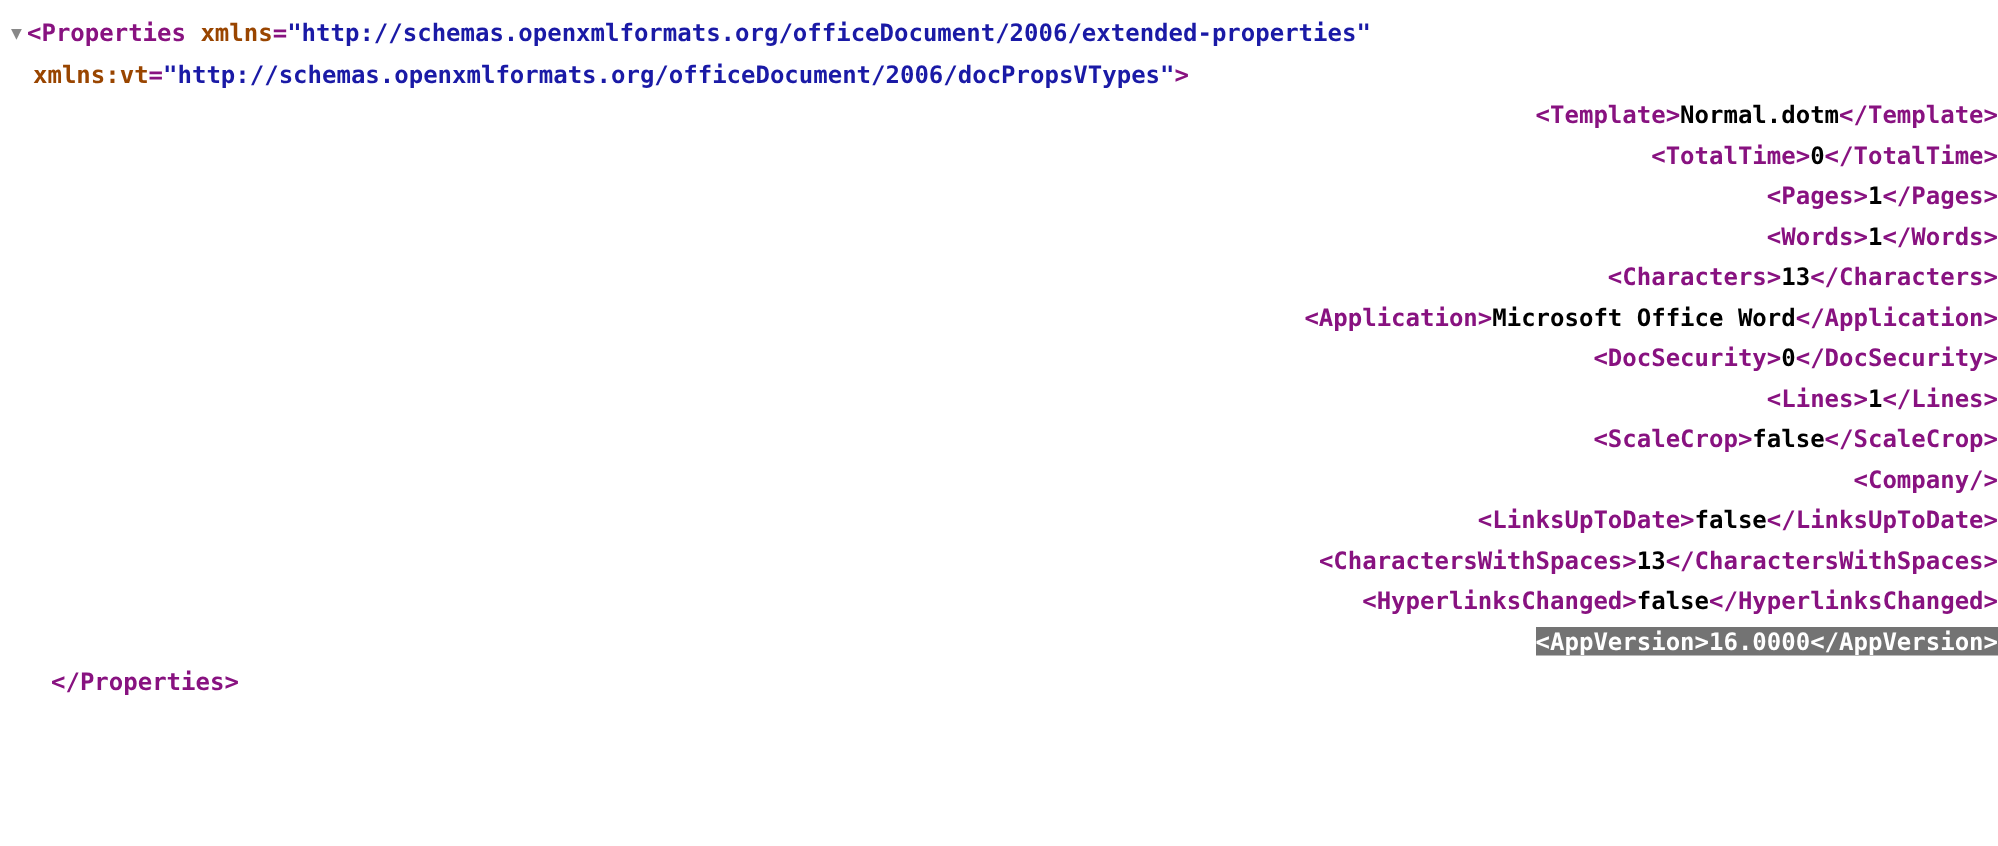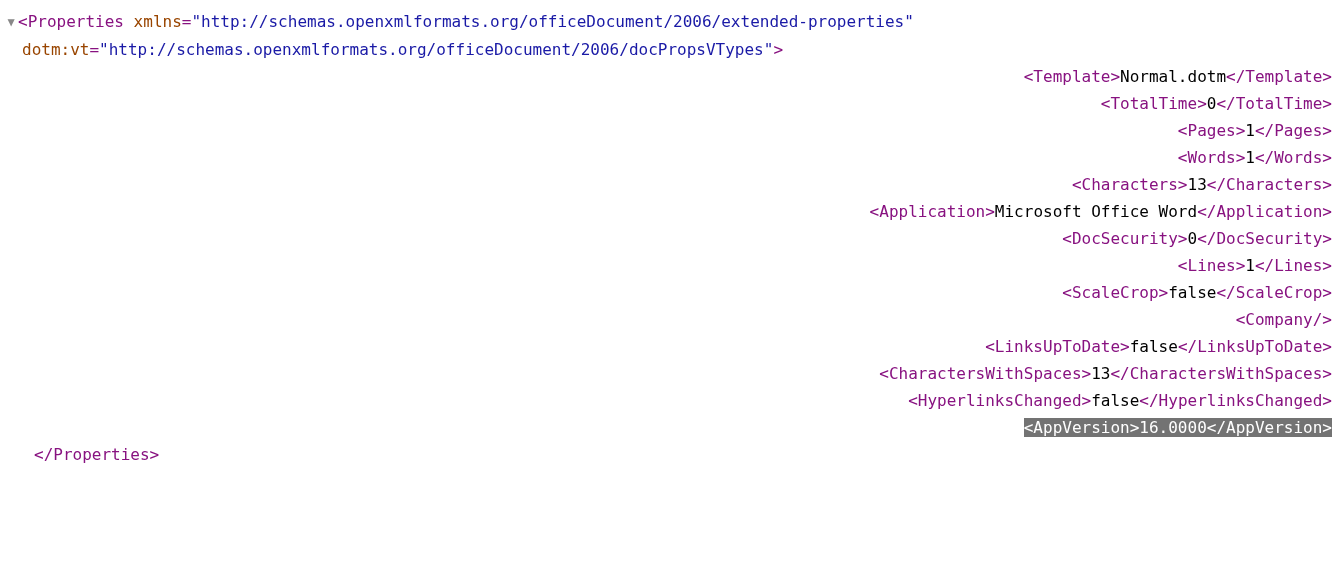--- a/index.html
+++ b/index.html
@@ -24,34 +24,34 @@
     font-size: 12px;
     vertical-align: middle;
   }
   .indent-1 { padding-left: 18px; }
   .indent-2 { padding-left: 48px; text-align: right; }
   .hl {
     background: #737373;
     color: #ffffff;
   }
   .hl .tag, .hl .text { color: #ffffff; }
-  .line { display: block; }
+  .line { display: block; font-weight: bold; }
 </style>
 </head>
 <body>
 
 <div>
 
   <div class="line">
     <span class="arrow">▼</span><span class="tag">&lt;</span><span class="tag">Properties</span>
     <span class="attr-name">xmlns</span><span class="tag">=</span><span class="attr-value">"http://schemas.openxmlformats.org/officeDocument/2006/extended-properties"</span>
   </div>
 
   <div class="line indent-1">
-    <span class="attr-name">dotm:vt</span><span class="tag">=</span><span class="attr-value">"http://schemas.openxmlformats.org/officeDocument/2006/docPropsVTypes"</span><span class="tag">&gt;</span>
+    <span class="attr-name">xmlns:vt</span><span class="tag">=</span><span class="attr-value">"http://schemas.openxmlformats.org/officeDocument/2006/docPropsVTypes"</span><span class="tag">&gt;</span>
   </div>
 
   <div id="rows-container">
       <div class="line indent-2"><span><span class="tag">&lt;Template&gt;</span><span class="text">Normal.dotm</span><span class="tag">&lt;/Template&gt;</span></span></div>
       <div class="line indent-2"><span><span class="tag">&lt;TotalTime&gt;</span><span class="text">0</span><span class="tag">&lt;/TotalTime&gt;</span></span></div>
       <div class="line indent-2"><span><span class="tag">&lt;Pages&gt;</span><span class="text">1</span><span class="tag">&lt;/Pages&gt;</span></span></div>
       <div class="line indent-2"><span><span class="tag">&lt;Words&gt;</span><span class="text">1</span><span class="tag">&lt;/Words&gt;</span></span></div>
       <div class="line indent-2"><span><span class="tag">&lt;Characters&gt;</span><span class="text">13</span><span class="tag">&lt;/Characters&gt;</span></span></div>
       <div class="line indent-2"><span><span class="tag">&lt;Application&gt;</span><span class="text">Microsoft Office Word</span><span class="tag">&lt;/Application&gt;</span></span></div>
       <div class="line indent-2"><span><span class="tag">&lt;DocSecurity&gt;</span><span class="text">0</span><span class="tag">&lt;/DocSecurity&gt;</span></span></div>

